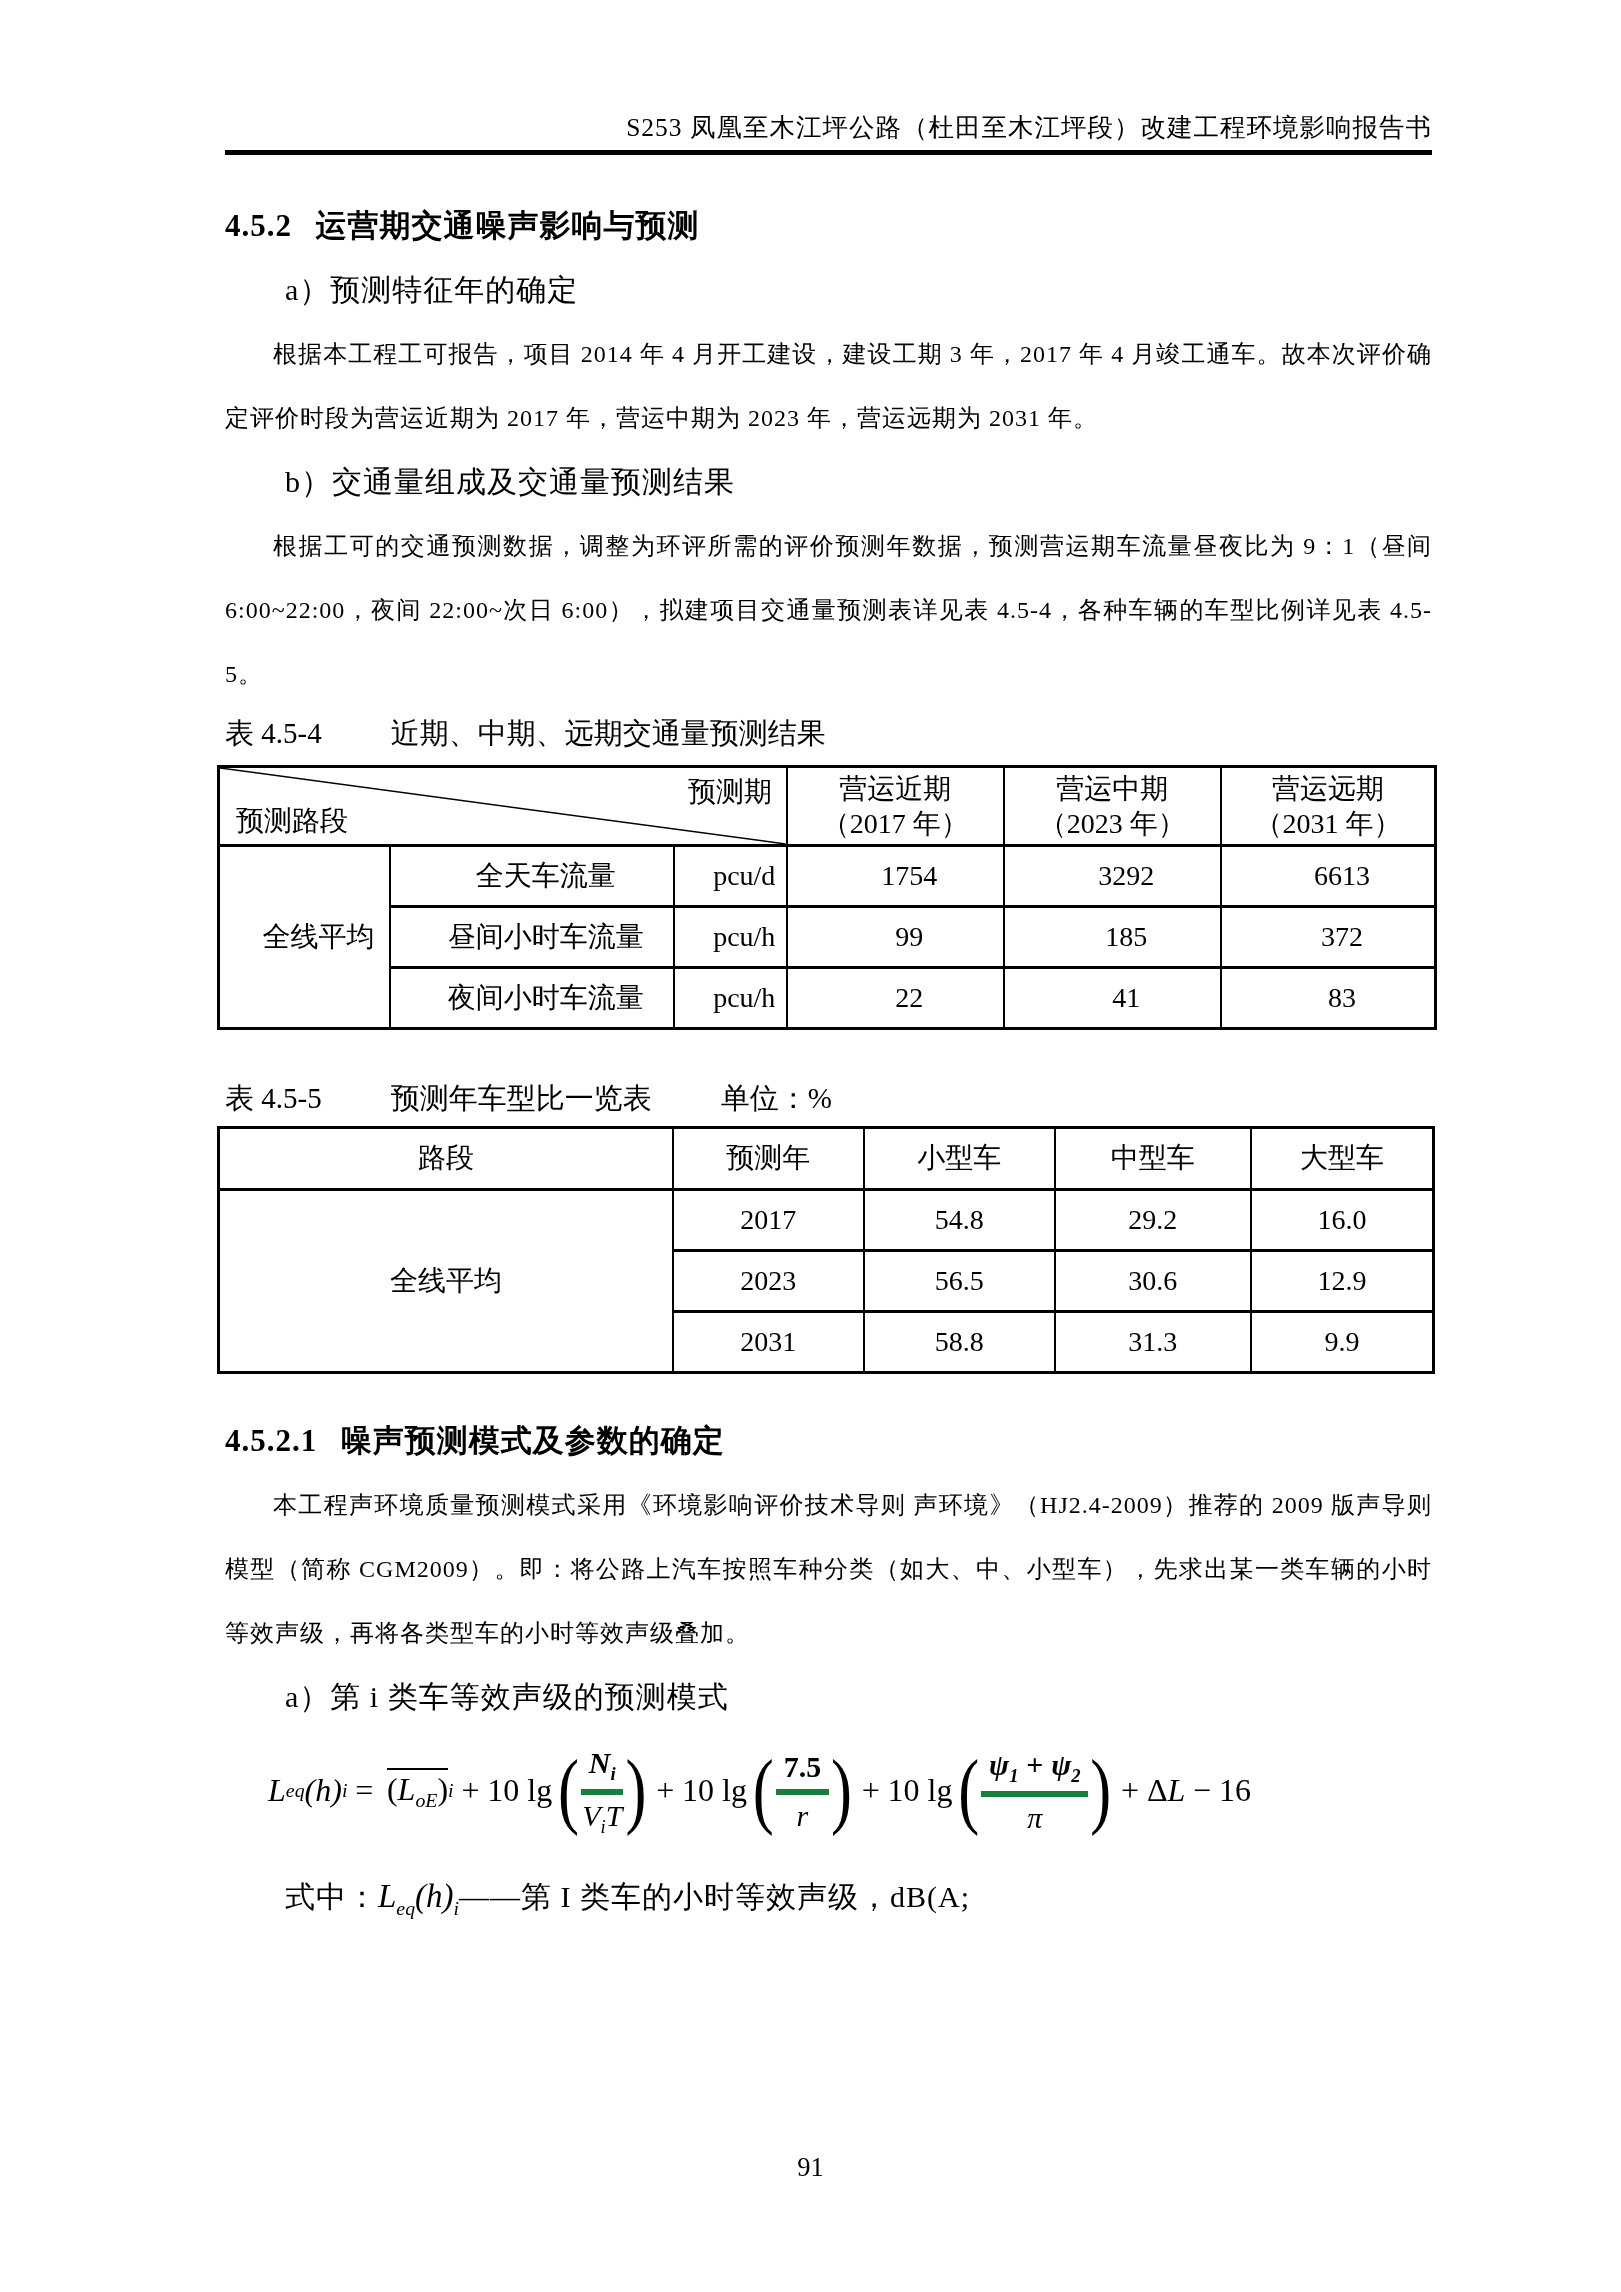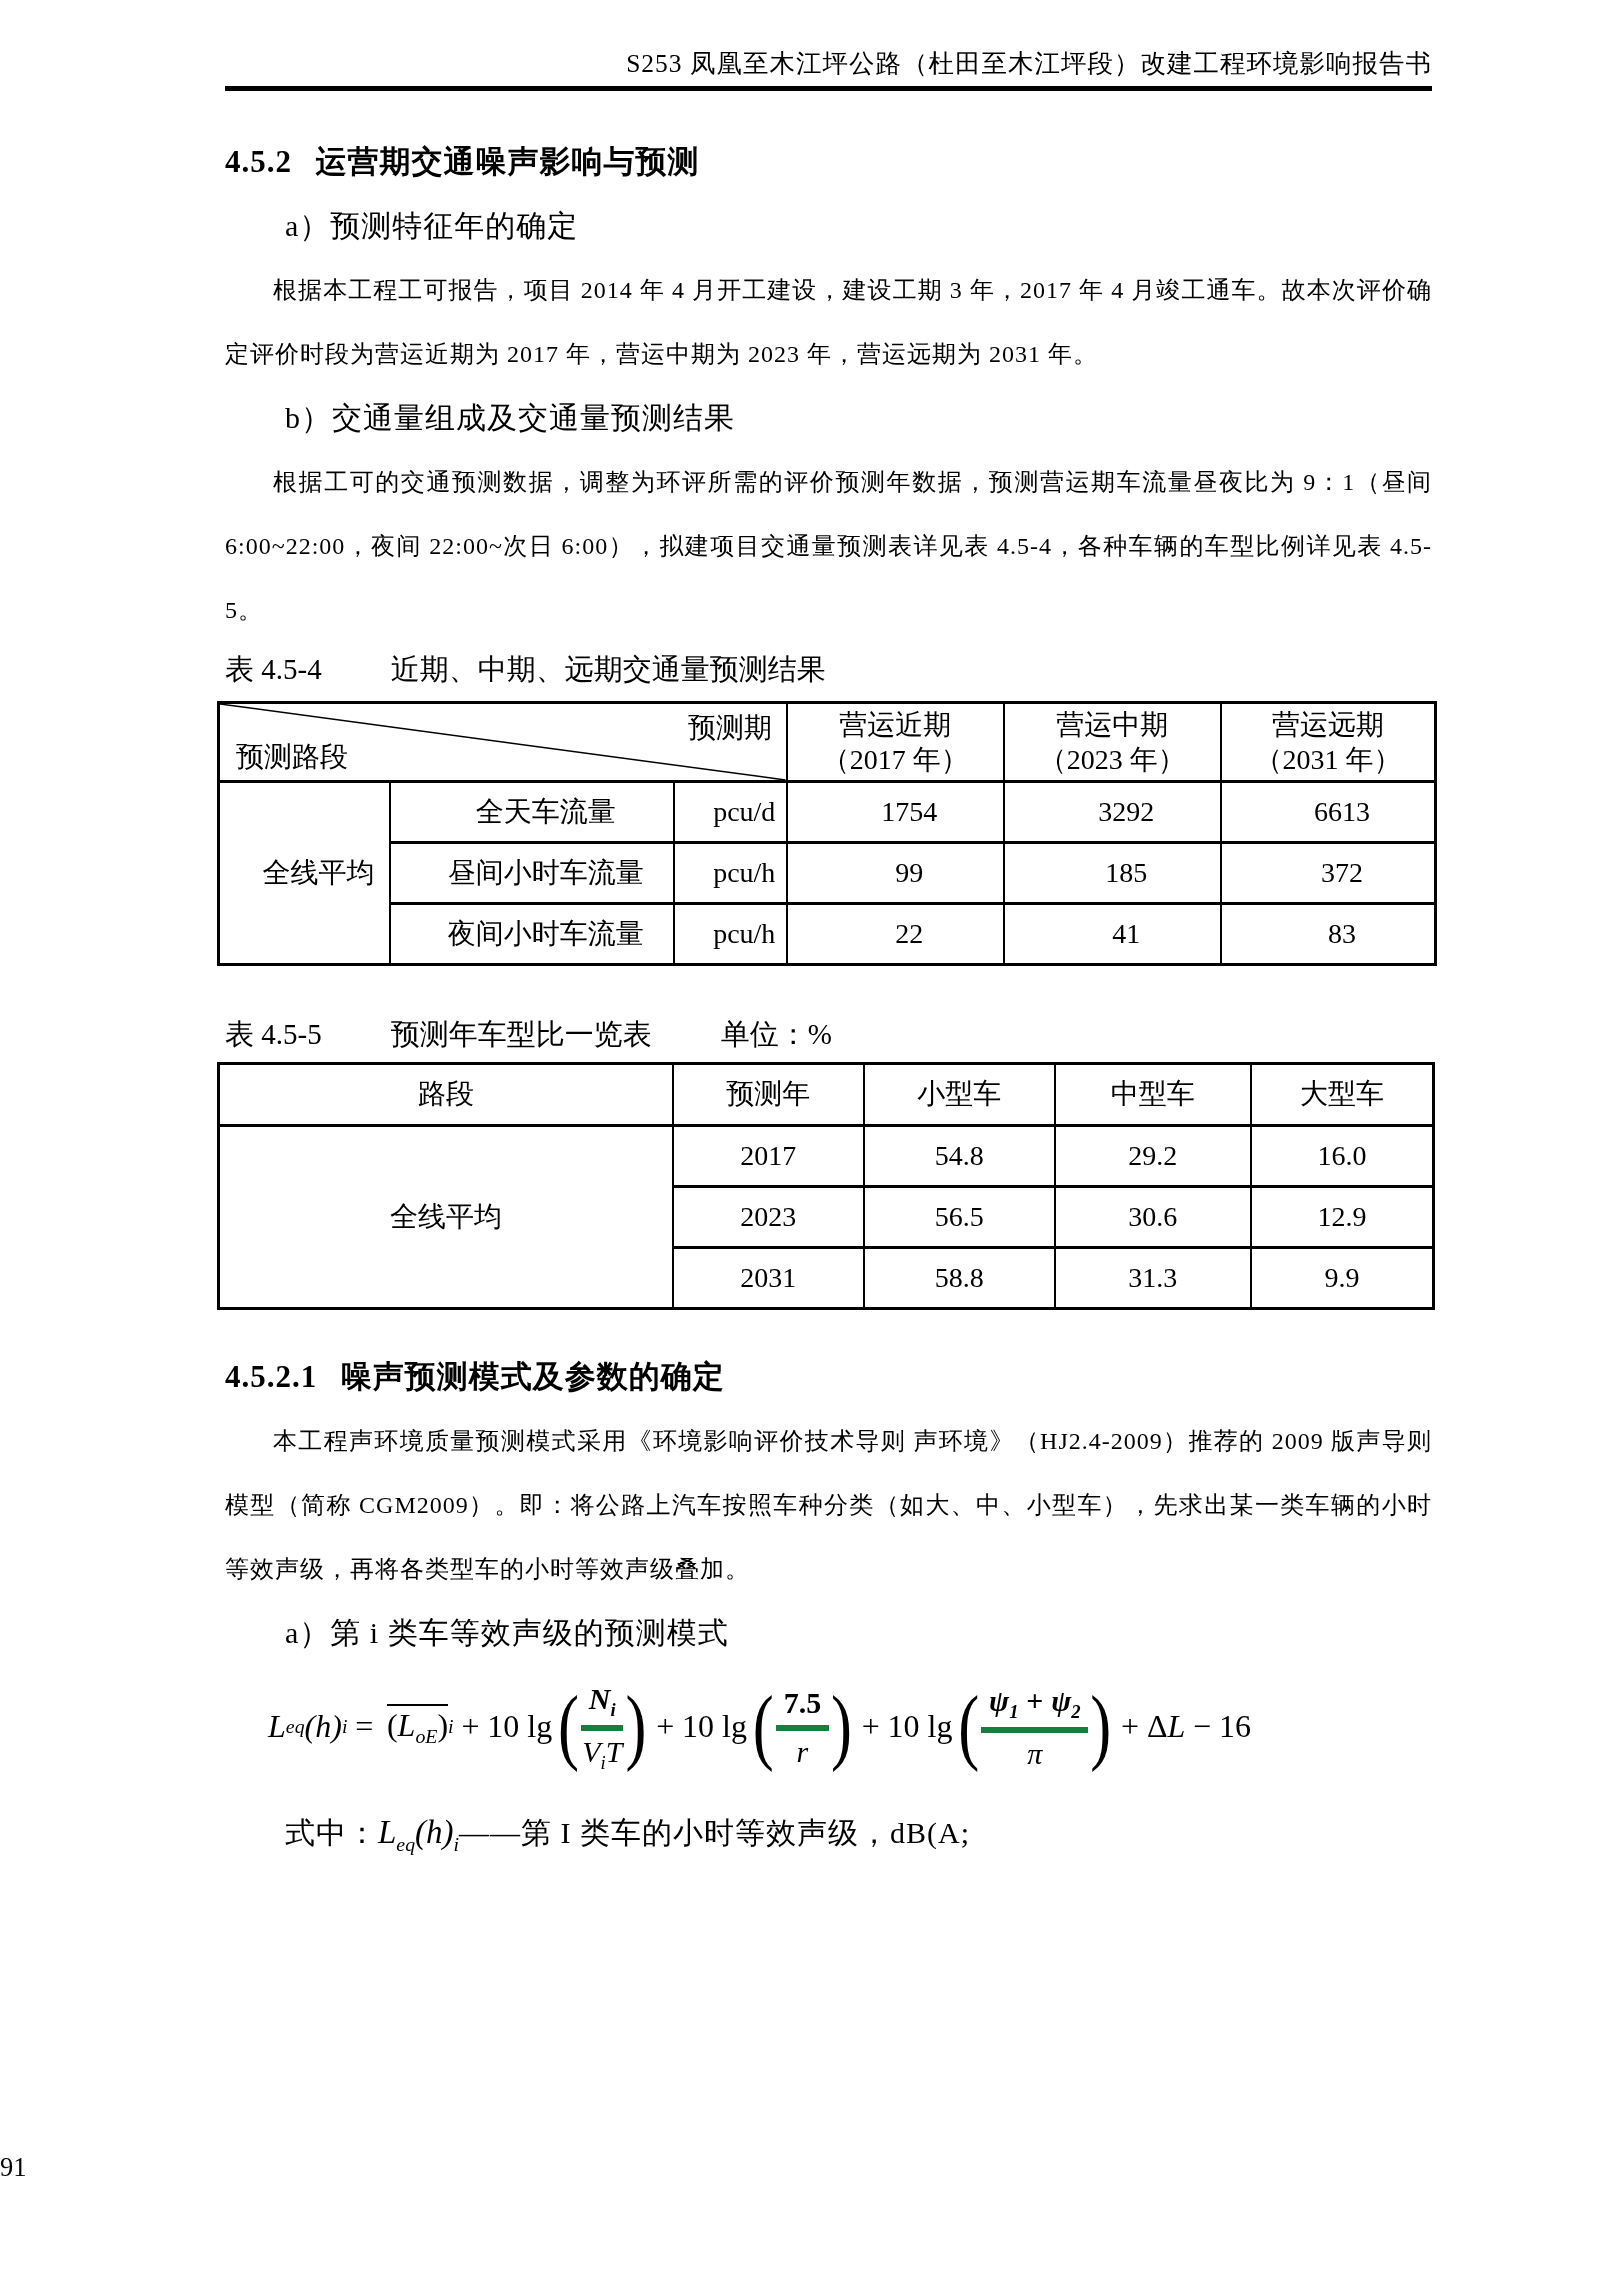--- a/index.html
+++ b/index.html
@@ -7,21 +7,21 @@
     position: relative;
     width: 1621px; height: 2293px;
     margin: 0 auto;
     background: #ffffff;
     font-family: "Liberation Serif", "DejaVu Serif", serif;
     color: #000;
     overflow: hidden;
   }
   .content { margin: 0 189px 0 225px; }
   .doc-header {
-    padding-top: 48px;
+    padding-top: 112px;
     font-size: 25.5px;
     line-height: 31px;
     text-align: right;
     letter-spacing: 1px;
   }
   .rule { height: 4.9px; background: #000; margin-top: 6.9px; }
   .sec-heading {
     font-size: 31px; font-weight: bold;
     line-height: 64px; margin: 0;
     margin-top: 39px;
@@ -97,21 +97,21 @@
   .where {
     font-size: 30px; line-height: 64px; margin: 0;
     margin-top: 13.7px;
     text-indent: 2em; letter-spacing: 1px;
   }
   .where .sym { font-size: 33px; letter-spacing: 0; }
   .where sub { font-size: 60%; font-style: italic; }
 
   .footer-pageno {
     position: absolute; left: 0; right: 0; top: 2152px;
-    text-align: left; font-size: 26.5px;
+    text-align: center; font-size: 26.5px;
   }
 </style>
 </head>
 <body>
 
 <div class="page">
   <div class="content">
 
     <div class="doc-header">S253 凤凰至木江坪公路（杜田至木江坪段）改建工程环境影响报告书</div>
     <div class="rule"></div>

